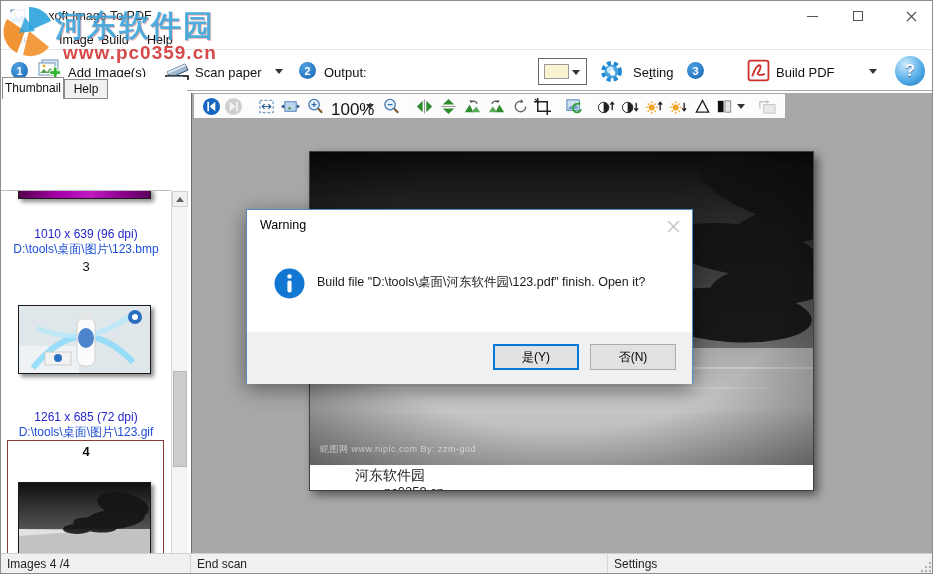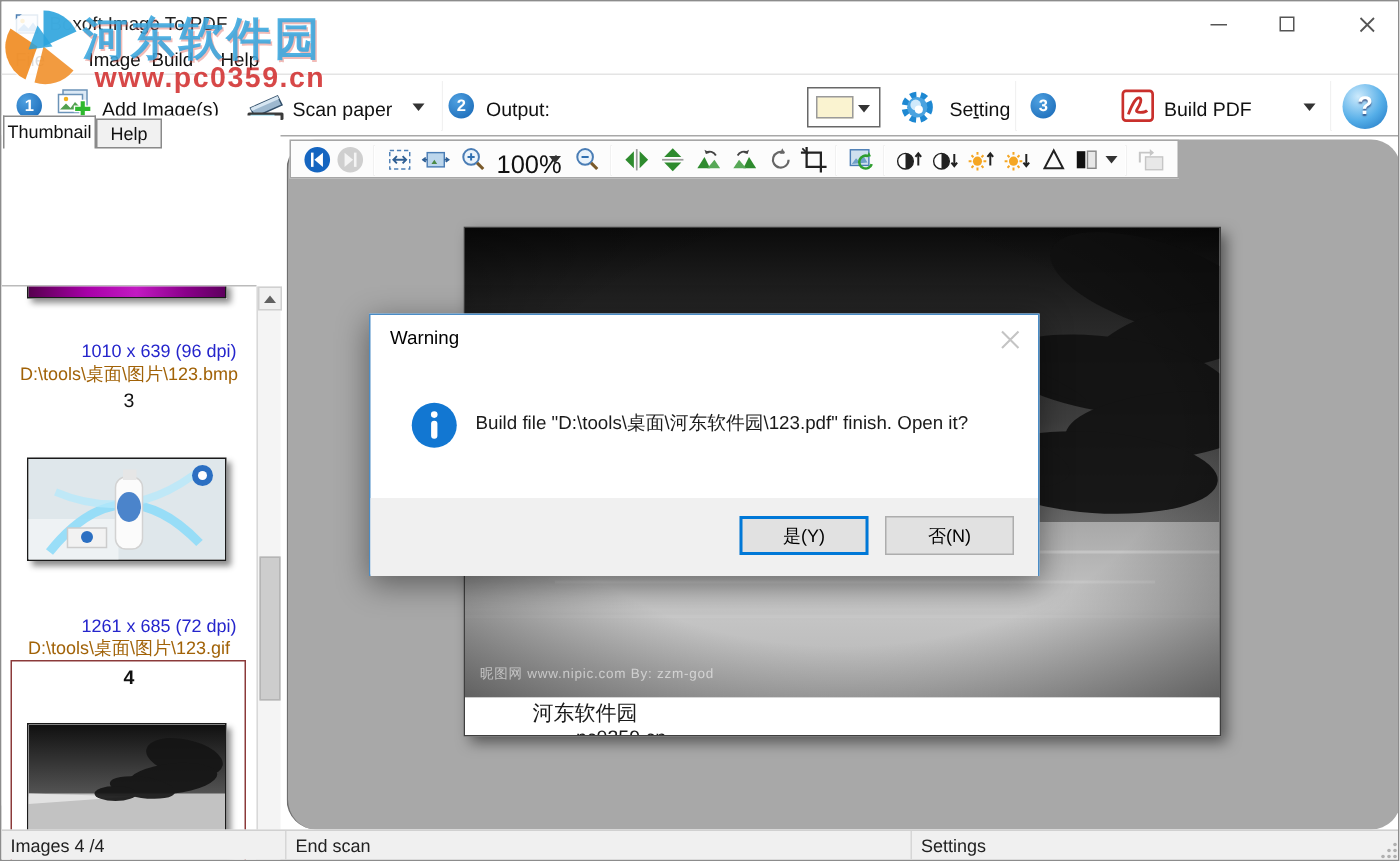--- a/index.html
+++ b/index.html
@@ -36,32 +36,32 @@
   .vsep { position:absolute; top:3px; width:1px; height:20px; background:#c9c9c9; border-right:1px solid #fff; }
   .zoomlabel { position:absolute; top:6px; font-size:17px; color:#111; }
 
   
   .sidebar { left:0; top:76px; width:186px; height:460px; background:#fff; }
   .tab { border:1px solid #8a8a8a; font-size:12px; color:#111; text-align:center; }
   .tab.active { background:#fff; border-bottom:none; z-index:2; }
   .tab.inactive { background:#f1f1f1; }
   .sidecontent { left:0; top:113px; width:170px; height:439px; background:#fff; overflow:hidden; border-top:1px solid #bbb; }
   .thumbcap { position:absolute; left:0; width:170px; text-align:center; font-size:12px; white-space:nowrap; }
-  .dims { color:#2525cc;margin-left:20px; }
-  .fpath { color:#a16207; }
+  .dims { color:#2525cc; }
+  .fpath { color:#1d4ed8; }
   .inum { position:absolute; left:0; width:170px; text-align:center; font-size:13px; color:#111; }
   .thumbimg { position:absolute; border:1px solid #1a1a1a; box-shadow:3px 3px 4px rgba(0,0,0,.45); }
   .selbox { position:absolute; left:6px; top:362px; width:157px; height:186px; border:1px solid #8b3a3a; }
   .vscroll { position:absolute; left:170px; top:114px; width:16px; height:438px; background:#f4f4f4; border-left:1px solid #d8d8d8; }
   .varrow { position:absolute; left:0; width:16px; height:16px; background:#f0f0f0; border:1px solid #d0d0d0; display:flex; align-items:center; justify-content:center; }
   .tri-up { width:0; height:0; border-left:4px solid transparent; border-right:4px solid transparent; border-bottom:5px solid #606060; }
   .vthumb { position:absolute; left:1px; top:180px; width:14px; height:96px; background:#cdcdcd; border:1px solid #b5b5b5; }
 
   
-  .canvas { left:190px; top:92px; width:743px; height:460px; background:#a8a8a8; border-left:1px solid #6f6f6f;border-radius:20px; }
+  .canvas { left:190px; top:92px; width:743px; height:460px; background:#a8a8a8; border-left:1px solid #6f6f6f; }
   .page { position:absolute; left:117px; top:58px; width:505px; height:340px; background:#fff; border:1px solid #3f3f3f; box-shadow:4px 4px 9px rgba(0,0,0,.5); }
   .photo { position:absolute; left:0; top:0; width:503px; height:313px; overflow:hidden; box-shadow:inset 0 0 70px 18px rgba(0,0,0,.45); }
   .photo-wm-left { position:absolute; left:10px; bottom:9px; font-size:9px; color:rgba(255,255,255,.55); letter-spacing:.5px; }
   .photo-wm-right { position:absolute; right:12px; bottom:8px; font-size:12px; font-weight:bold; color:rgba(235,235,235,.42); letter-spacing:1px; }
   .strip { position:absolute; left:0; top:313px; width:503px; height:25px; background:#fff; overflow:hidden; }
   .strip-l1 { position:absolute; left:45px; top:2px; font-size:14px; color:#1b1b1b; }
   .strip-l2 { position:absolute; left:74px; top:19px; font-size:13px; color:#1b1b1b; }
 
   
   .dialog { left:245px; top:208px; width:447px; height:175px; background:#fff; border:1px solid #4a8cc6; box-shadow:0 5px 20px rgba(0,0,0,.45); z-index:30; }

